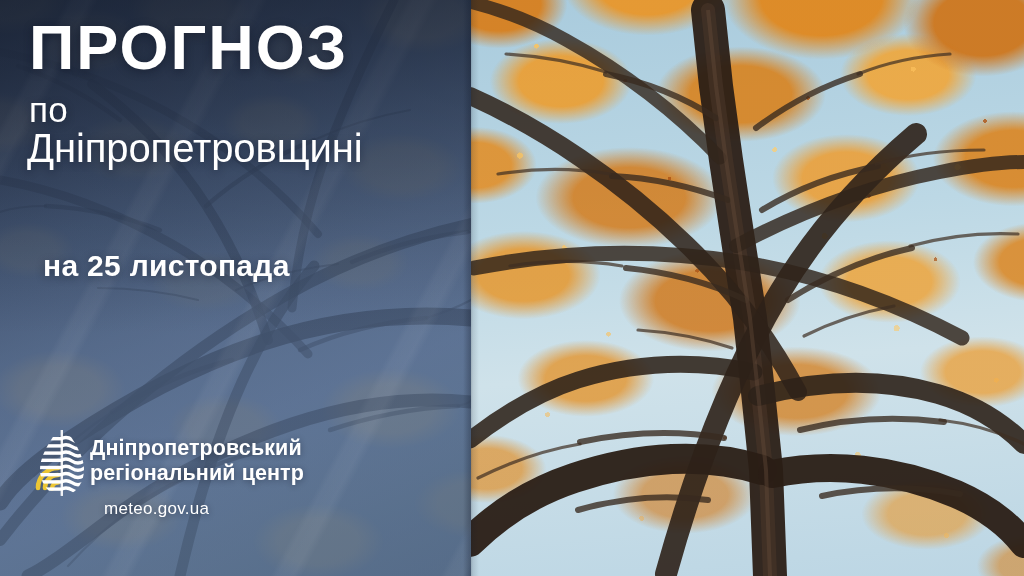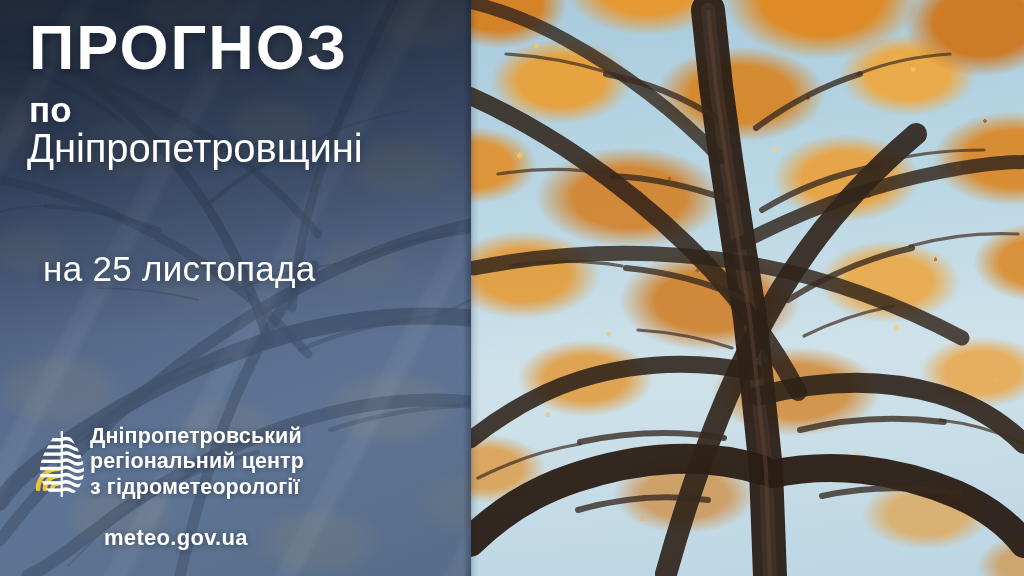--- a/index.html
+++ b/index.html
@@ -183,43 +183,43 @@
     letter-spacing: 2.0px;
     line-height: 1.0;
     white-space: nowrap;
     text-shadow: 0 2px 10px rgba(10,16,30,.45);
   }
   .subline-1 {
     position: absolute;
     left: 29px; top: 92px;
     color: #ffffff;
     font-size: 35px;
-    font-weight: 700;
+    font-weight: 400;
     line-height: 1.0;
     letter-spacing: .2px;
     white-space: nowrap;
     text-shadow: 0 2px 8px rgba(10,16,30,.40);
   }
   .subline-2 {
     position: absolute;
     left: 27px; top: 128px;
     color: #ffffff;
     font-size: 40px;
     font-weight: 400;
     line-height: 1.0;
     letter-spacing: -0.1px;
     white-space: nowrap;
     text-shadow: 0 2px 8px rgba(10,16,30,.40);
   }
   .dateline {
     position: absolute;
     left: 43px; top: 249px;
     color: #ffffff;
-    font-size: 35px;
-    font-weight: 400;
+    font-size: 30px;
+    font-weight: 700;
     letter-spacing: .3px;
     white-space: nowrap;
     text-shadow: 0 2px 8px rgba(10,16,30,.38);
   }
 
   
   .logo-block {
     position: absolute;
     left: 34px; top: 424px;
     display: flex;
@@ -230,24 +230,24 @@
     color: #ffffff;
     font-size: 21.5px;
     font-weight: 700;
     line-height: 1.175;
     letter-spacing: .1px;
     white-space: nowrap;
     text-shadow: 0 1px 6px rgba(10,16,30,.40);
   }
   .site-url {
     position: absolute;
-    left: 104px; top: 525px;
-    color: #ffffff;
-    font-size: 22px;
-    font-weight: 700;
+    left: 104px; top: 499px;
+    color: #ffffff;
+    font-size: 17px;
+    font-weight: 400;
     letter-spacing: .3px;
     white-space: nowrap;
     text-shadow: 0 1px 6px rgba(10,16,30,.40);
   }
 </style>
 </head>
 <body>
 
 <div id="banner">
 
@@ -409,20 +409,19 @@
             <path d="M26 65.9 q6 -4 12 0 t12 0 t12 0"></path>
           </g>
 
           <rect x="26.6" y="6" width="2.4" height="68" fill="#ffffff" opacity=".9"></rect>
         </g>
       </svg>
 
       <div class="logo-text">
         <div>Дніпропетровський</div>
         <div>регіональний центр</div>
-        <div>з гідрометеорології</div>
       </div>
     </div>
 
     <div class="site-url">meteo.gov.ua</div>
 
   </div>
 </div>
 
 </body></html>

